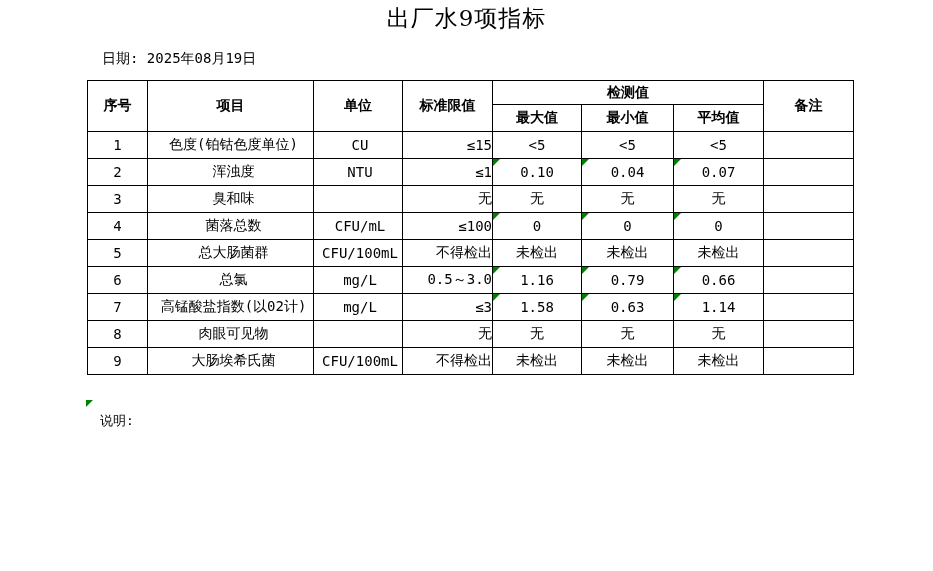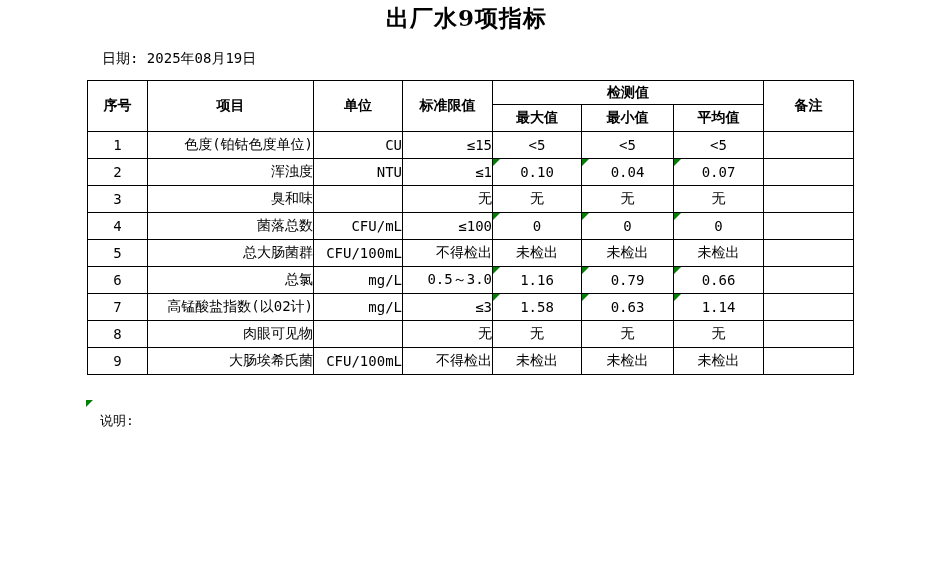--- a/index.html
+++ b/index.html
@@ -8,21 +8,21 @@
     position:relative;
     background:#ffffff;
     color:#000000;
     font-family:"DejaVu Sans Mono","Liberation Mono",monospace;
     overflow:hidden;
   }
   .page-title {
     position:absolute; top:3px; left:0; width:933px;
     text-align:center;
     font-family:"DejaVu Serif","Liberation Serif",serif;
-    font-size:23px; font-weight:bold; letter-spacing:1px;
+    font-size:23px; font-weight:normal; letter-spacing:1px;
   }
   .date-line {
     position:absolute; left:102px; top:50px;
     font-size:14px;
   }
   table.report {
     position:absolute; left:87px; top:80px;
     width:766px;
     border-collapse:collapse; table-layout:fixed;
   }
@@ -30,22 +30,22 @@
     border:1px solid #000000;
     font-size:14px;
     white-space:nowrap; overflow:hidden;
     vertical-align:middle;
   }
   table.report thead th { font-weight:bold; text-align:center; }
   tr.hdr-top { height:24px; }
   tr.hdr-sub { height:27px; }
   tbody tr { height:27px; }
   td.c-no   { text-align:center; }
-  td.c-item { text-align:right; padding-left:6px; }
-  td.c-unit { text-align:right; padding-left:4px; }
+  td.c-item { text-align:center; padding-left:6px; }
+  td.c-unit { text-align:center; padding-left:4px; }
   td.c-limit{ text-align:right; padding-left:6px; }
   td.c-val  { text-align:center; position:relative; }
   td.c-remark { }
   .tri {
     position:absolute; left:0; top:0; width:0; height:0;
     border-top:7px solid #008000;
     border-right:7px solid transparent;
   }
   .note-marker {
     position:absolute; left:86px; top:400px; width:0; height:0;

